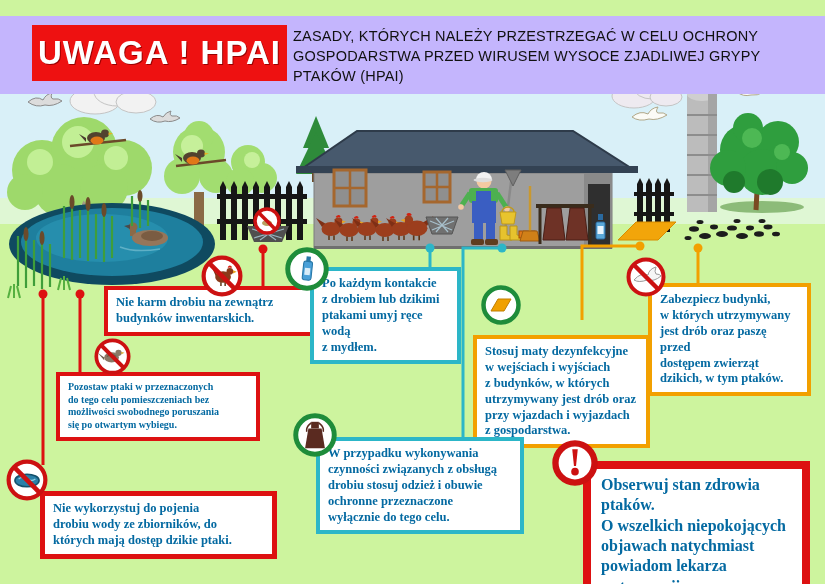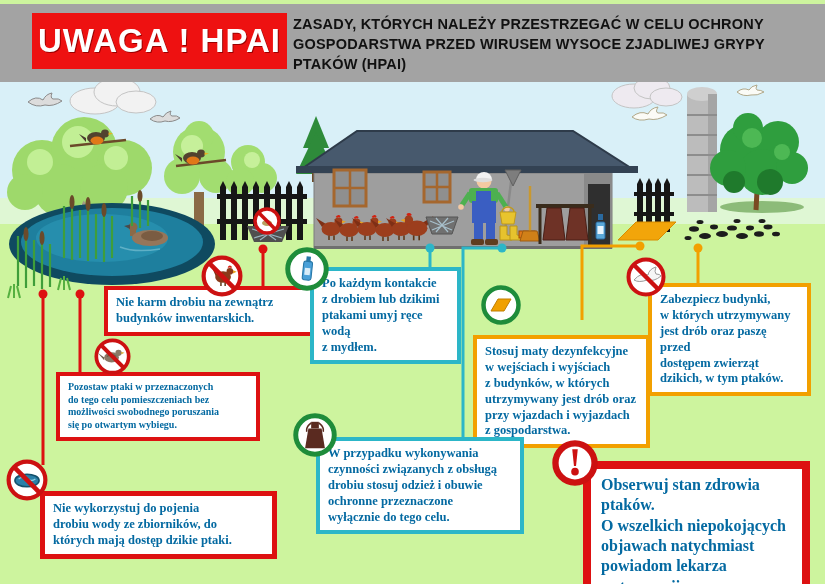--- a/index.html
+++ b/index.html
@@ -1,21 +1,21 @@
 <!DOCTYPE html>
 <html><head>
 <meta charset="utf-8">
 <style>
   html,body{margin:0;padding:0;width:825px;height:584px}
   body{position:relative;background:#cdf49e;font-family:"Liberation Sans",sans-serif;overflow:hidden}
-  .header{position:absolute;left:0;top:4px;width:825px;height:78px;background:#a3a3a3;z-index:2}
+  .header{position:absolute;left:0;top:16px;width:825px;height:78px;background:#c4b5fd;z-index:2}
   .banner{position:absolute;left:32px;top:9px;width:255px;height:56px;background:#ee1111;color:#fff;
           font-weight:bold;font-size:33px;display:flex;align-items:center;justify-content:center;
           letter-spacing:1px;text-shadow:1px 1px 0 #990000;font-family:"Liberation Sans",sans-serif}
-  .title{position:absolute;left:293px;top:10px;width:525px;font-weight:bold;font-size:14.5px;
+  .title{position:absolute;left:293px;top:10px;width:525px;font-weight:normal;font-size:14.5px;
          line-height:1.38;color:#111;white-space:pre-line;letter-spacing:.2px}
   .scene{position:absolute;left:0;top:0;z-index:1}
   .connectors{position:absolute;left:0;top:0;z-index:3;pointer-events:none}
   .callout{position:absolute;background:#fff;border-style:solid;z-index:4;box-sizing:border-box;
            font-family:"Liberation Serif",serif;font-weight:bold;color:#0369a1;white-space:pre-line;
            padding:5px 8px;font-size:12.5px;line-height:1.27}
   .b-red{border-color:#dd1111;border-width:4px}
   .b-cyan{border-color:#2cb6c8;border-width:4px}
   .b-orange{border-color:#f2a000;border-width:4px}
   .icon-badge{position:absolute;z-index:5;line-height:0}

